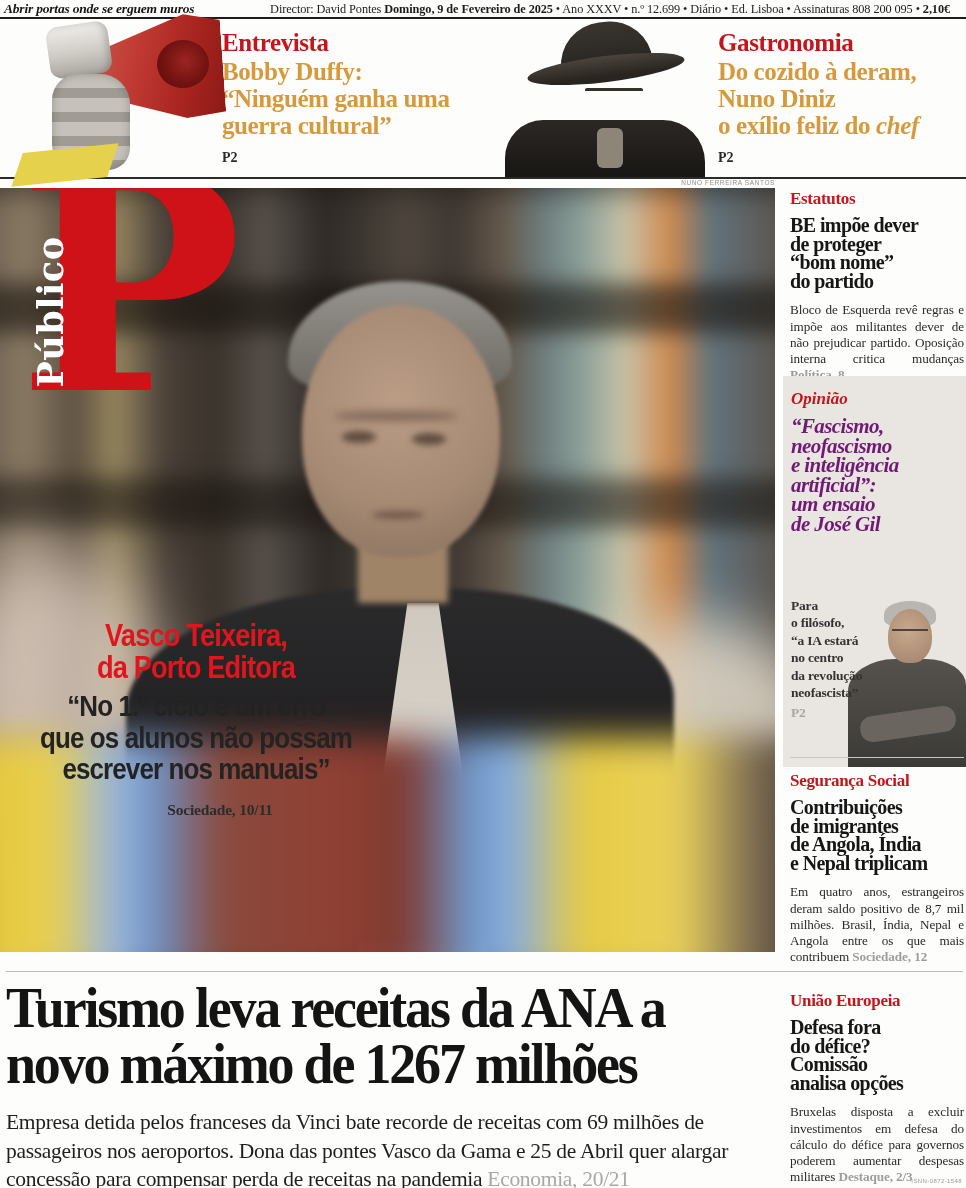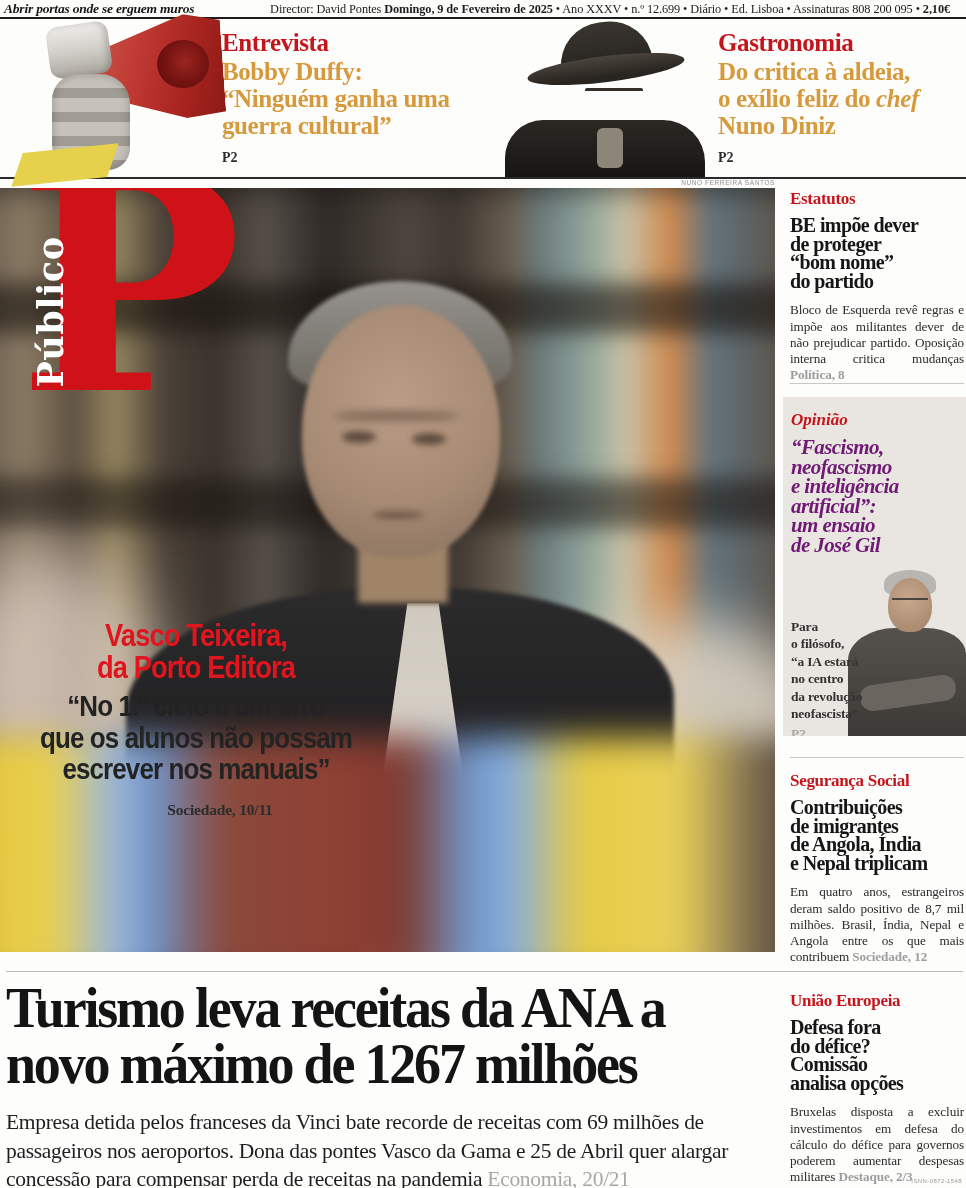--- a/index.html
+++ b/index.html
@@ -126,21 +126,21 @@
   .s-ref { color:#9d9d9d; font-weight:bold; }
   .st-1 { top:189px; }
   .st-3 { top:771px;font-family:Liberation Serif, serif; }
   .st-4 { top:991px; }
   .sep { position:absolute; height:1px; background:#c9c7c4; }
   .sep-1 { left:790px; top:383px; width:174px; }
   .sep-2 { left:790px; top:757px; width:174px; }
   .sep-3 { left:6px; top:971px; width:957px; background:#bdbbb8; }
 
   
-  .opinion { position:absolute; left:783px; top:397px; width:183px; height:339px; background:#e9e6e1; overflow:hidden;text-decoration:underline; }
+  .opinion { position:absolute; left:783px; top:376px; width:183px; height:391px; background:#e9e6e1; overflow:hidden;text-decoration:underline; }
   .op-inner { position:absolute; left:8px; top:13px; width:168px; }
   .op-kicker { font-size:17px; font-weight:bold; font-style:italic; color:#c4151c; }
   .op-head { font-size:21px; font-weight:bold; font-style:italic; line-height:0.93; letter-spacing:-0.6px; color:#701a75; margin-top:8px; }
   .op-aside { position:absolute; left:8px; top:203px; width:92px; font-size:13.5px; font-weight:bold;
     line-height:1.3; color:#333; letter-spacing:-0.2px; }
   .op-page { font-size:13.5px; font-weight:bold; color:#a9a7a3; margin-top:2px; }
   .gil { position:absolute; right:0; bottom:0; width:120px; height:168px; }
   .gil-head { position:absolute; left:42px; top:10px; width:44px; height:54px; border-radius:50% 50% 44% 44%;
     background:radial-gradient(circle at 45% 40%, #c8a98e 0%, #ab8c72 75%); filter:blur(0.5px); }
   .gil-hair { position:absolute; left:38px; top:2px; width:52px; height:26px; border-radius:50% 50% 30% 30%;
@@ -187,23 +187,23 @@
     <div class="chef-scarf"></div>
     <div class="chef-hat-crown"></div>
     <div class="chef-face"></div>
     <div class="chef-hat-brim"></div>
     <div class="chef-glasses"></div>
   </div>
 
   <div class="teaser teaser-2">
     <div class="t-kicker">Gastronomia</div>
     <div class="t-title">
-      <div>Do critica à aldeia,</div>
+      <div>Do cozido à deram,</div>
+      <div>Nuno Diniz</div>
       <div><span>o exílio feliz do </span><i>chef</i></div>
-      <div>Nuno Diniz</div>
     </div>
     <div class="t-page">P2</div>
   </div>
 
   <div class="mega">
     <div class="mega-horn"></div>
     <div class="mega-knob"></div>
     <div class="mega-cap"></div>
     <div class="mega-hand"></div>
     <div class="mega-sleeve"></div>

